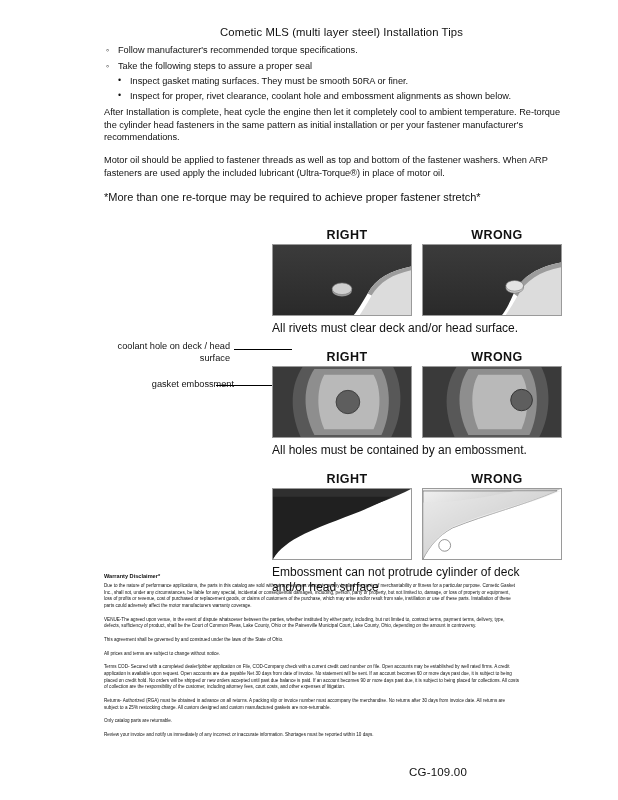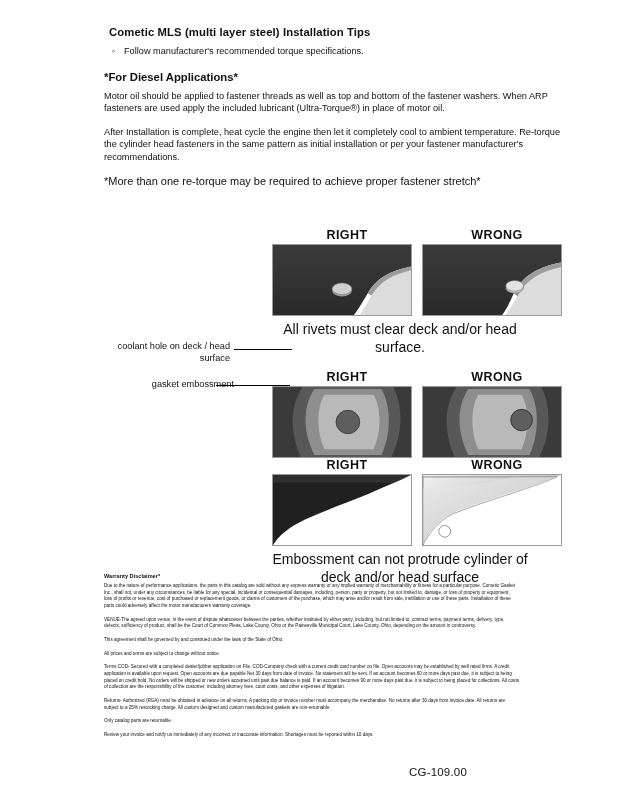--- a/index.html
+++ b/index.html
@@ -23,27 +23,28 @@
     box-sizing: border-box;
   }
   .content {
     position: absolute;
     left: 104px;
     top: 26px;
     width: 470px;
   }
   h1.title {
     font-size: 11.3px;
-    font-weight: bold;
+    font-weight: normal;
     margin: 0 0 7px 5px;
     letter-spacing: 0.1px;
+    text-align: center;
   }
   ul.bullets {
     list-style: none;
-    margin: 8px;
+    margin: 2px;
     padding: 0;
   }
   ul.bullets > li {
     font-size: 9.2px;
     margin: 0 0 4.5px 0;
     padding-left: 12px;
     position: relative;
     line-height: 1.2;
   }
   ul.bullets > li::before {
@@ -122,24 +123,23 @@
     border: 1px solid #9a9a9a;
     box-sizing: border-box;
     overflow: hidden;
     position: relative;
     background: #ffffff;
     margin-right: 10px;
   }
   .panel.last { margin-right: 0; }
   .panel svg { display: block; width: 100%; height: 100%; }
   .figcaption {
-    font-size: 14px;
+    font-size: 12px;
     margin: 5px 0 14px 0;
     line-height: 1.25;
-    text-align: center;
   }
 
   
   .callouts {
     position: absolute;
     left: 104px;
     top: 330px;
     width: 130px;
     text-align: right;
     font-size: 9.2px;
@@ -180,25 +180,31 @@
 </head>
 <body>
 
 <div class="page">
 
   <div class="content">
     <h1 class="title">Cometic MLS (multi layer steel) Installation Tips</h1>
 
     <ul class="bullets">
       <li>Follow manufacturer's recommended torque specifications.</li>
+      <li>
+        <span>Take the following steps to assure a proper seal</span>
+        <ul class="subbullets">
+          <li>Inspect gasket mating surfaces.  They must be smooth 50RA or finer.</li>
+          <li>Inspect for proper, rivet clearance, coolant hole and embossment alignments as shown below.</li>
+        </ul>
+      </li>
     </ul>
 
-    <h2 class="subtitle">*For Diesel Applications*</h2>
+    <p class="para">After Installation is complete, heat cycle the engine then let it completely cool to ambient temperature. Re-torque the cylinder head fasteners in the same pattern as initial installation or per your fastener manufacturer's recommendations.</p>
     <p class="para">Motor oil should be applied to fastener threads as well as top and bottom of the fastener washers. When ARP fasteners are used apply the included lubricant (Ultra-Torque®) in place of motor oil.</p>
-    <p class="para">After Installation is complete, heat cycle the engine then let it completely cool to ambient temperature. Re-torque the cylinder head fasteners in the same pattern as initial installation or per your fastener manufacturer's recommendations.</p>
     <p class="note">*More than one re-torque may be required to achieve proper fastener stretch*</p>
   </div>
 
   <div class="callouts">
     <div style="position:absolute; right:4px; top:11px; width:128px;">coolant hole on deck / head surface</div>
     <div style="position:absolute; right:0; top:49px; width:128px;">gasket embossment</div>
   </div>
   <div class="callout-line" style="left:234px; top:349px; width:58px;"></div>
   <div class="callout-line" style="left:216px; top:385px; width:74px;"></div>
 
@@ -272,20 +278,21 @@
             <rect x="0" y="0" width="140" height="72" fill="#ffffff"></rect>
             <path d="M0,0 L140,0 L140,72 L0,72 Z" fill="#3a3a3a"></path>
             <path d="M34,0 C22,18 20,44 32,72 L118,72 C130,48 130,20 120,0 Z" fill="#585858"></path>
             <path d="M46,2 C34,20 34,46 46,70 L108,70 C118,48 118,20 108,2 Z" fill="#8e8e8e"></path>
             <path d="M56,8 C48,22 48,46 56,64 L100,64 C108,46 108,22 100,8 Z" fill="#b9b9b9"></path>
             <circle cx="100" cy="34" r="11" fill="#5e5e5e"></circle>
             <circle cx="100" cy="34" r="11" fill="none" stroke="#343434" stroke-width="1"></circle>
           </svg>
         </div>
       </div>
+      <div class="figcaption">All holes must be contained by an embossment.</div>
     </div>
 
     <div class="figrow">
       <div class="figlabels">
         <div class="figlabel">RIGHT</div>
         <div class="figlabel">WRONG</div>
       </div>
       <div class="figpanels">
         <div class="panel">
           <svg viewBox="0 0 140 72" preserveAspectRatio="none">

